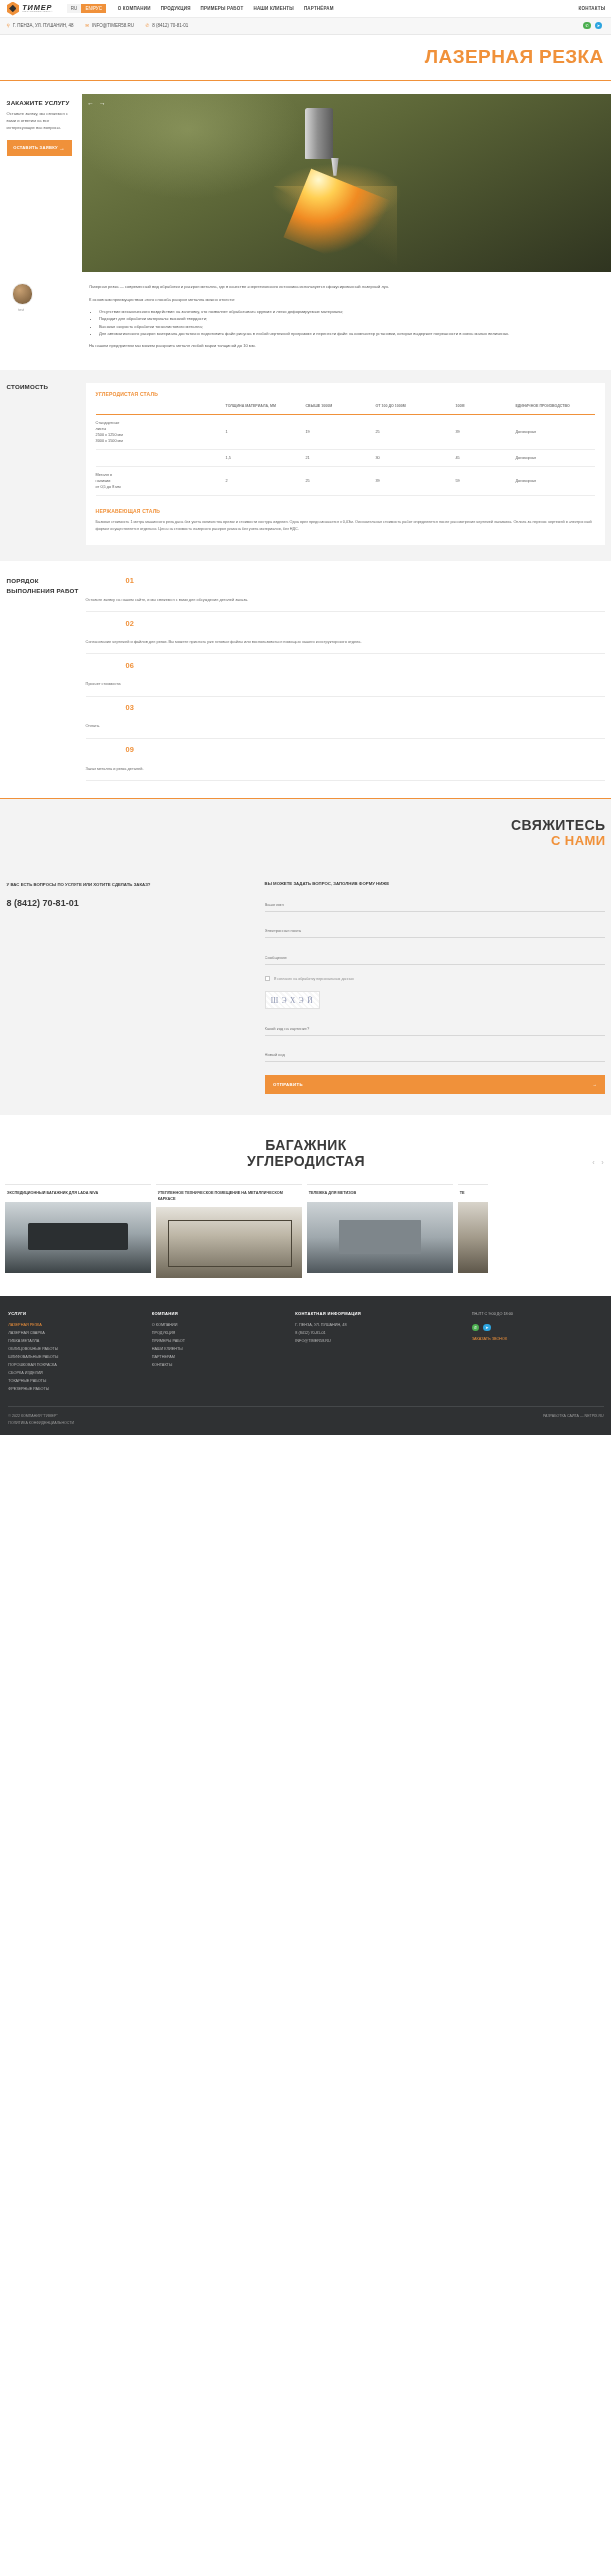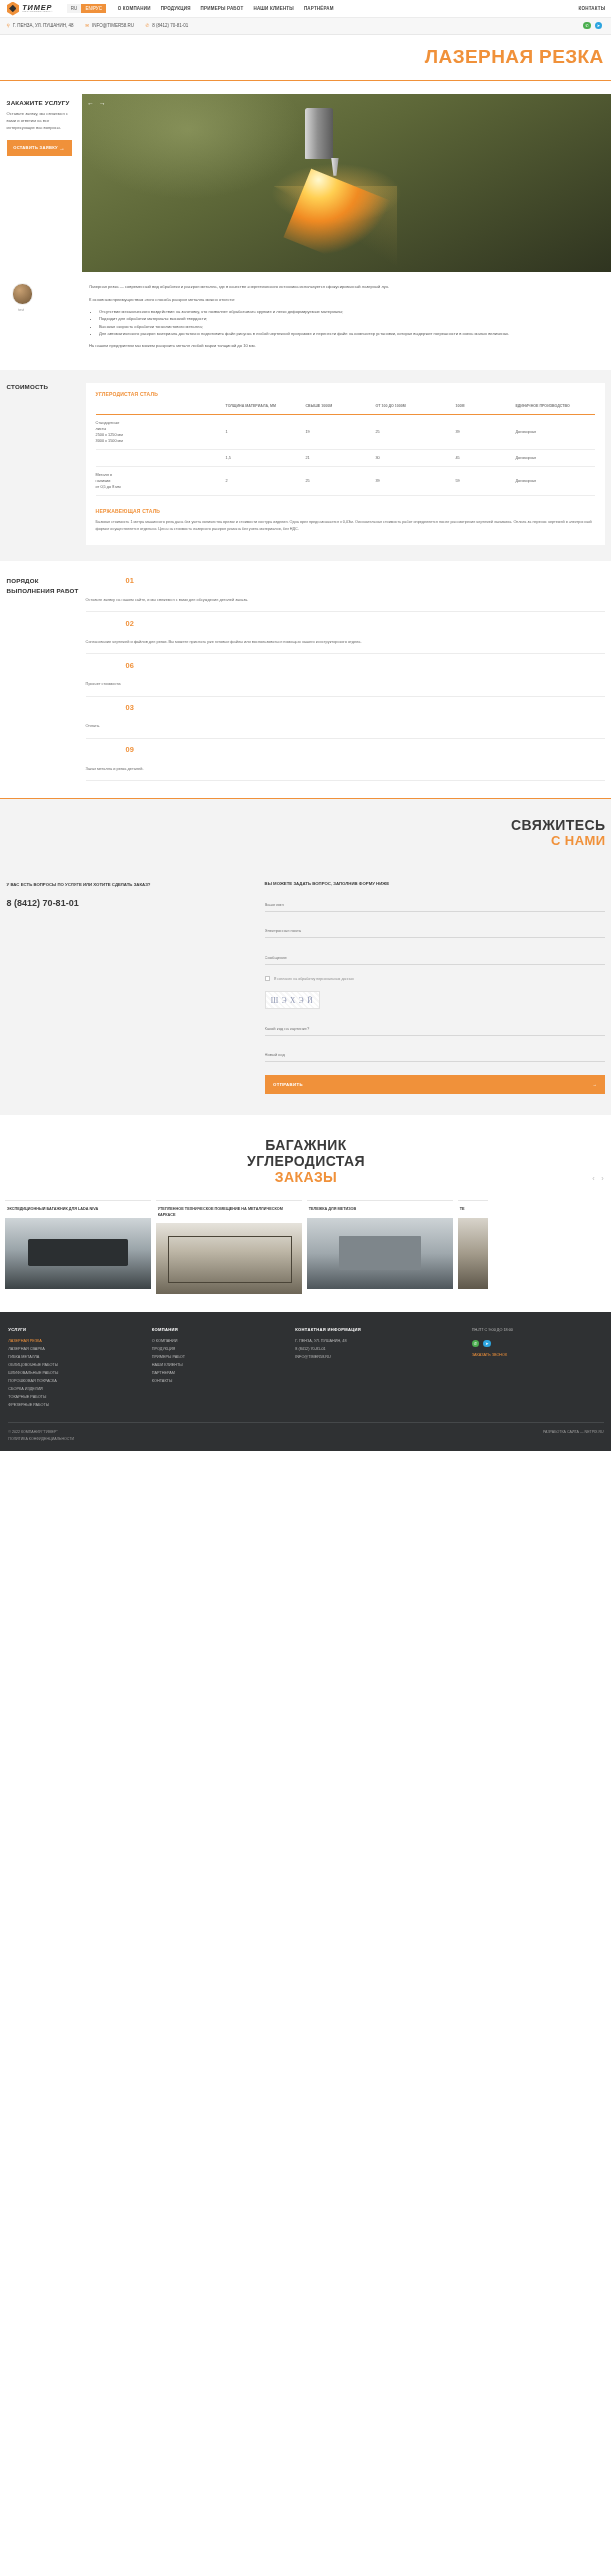--- a/index.html
+++ b/index.html
@@ -467,21 +467,20 @@
         <span>→</span>
       </button>
     </div>
   </div>
 </section>
 
 <section class="orders-sec">
   <div class="orders-head">
     <span class="l1">БАГАЖНИК</span>
     <span class="l2">УГЛЕРОДИСТАЯ</span>
-    <span class="l3">ЗАКАЗЫ</span>
     <div class="orders-arrows">
       <span>‹</span>
       <span>›</span>
     </div>
   </div>
   <div class="orders-row">
     <div class="ocard">
       <div class="cap">ЭКСПЕДИЦИОННЫЙ БАГАЖНИК ДЛЯ LADA NIVA</div>
       <div class="img img-a"></div>
     </div>

